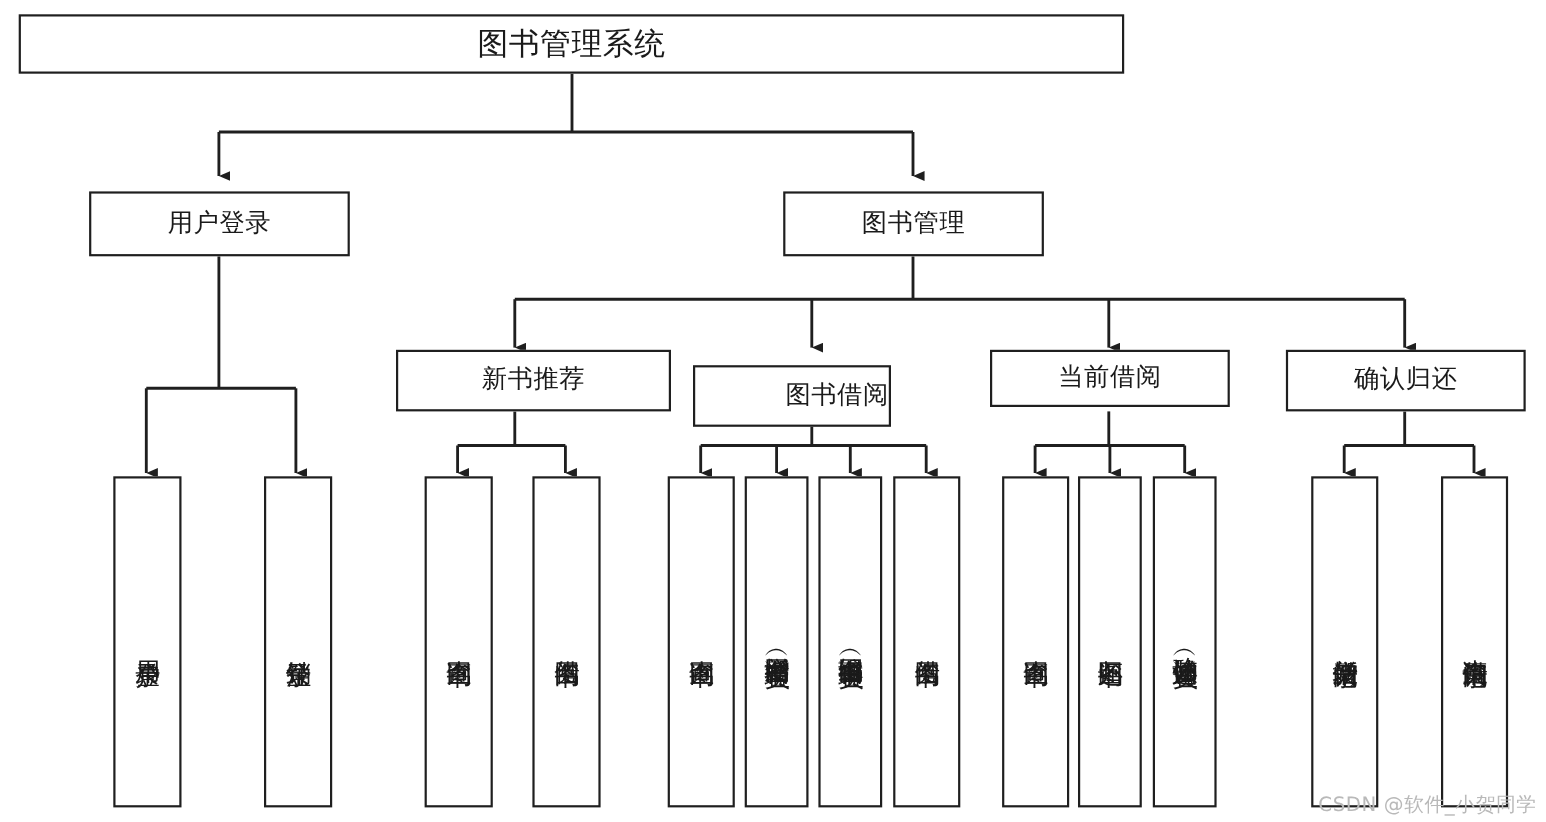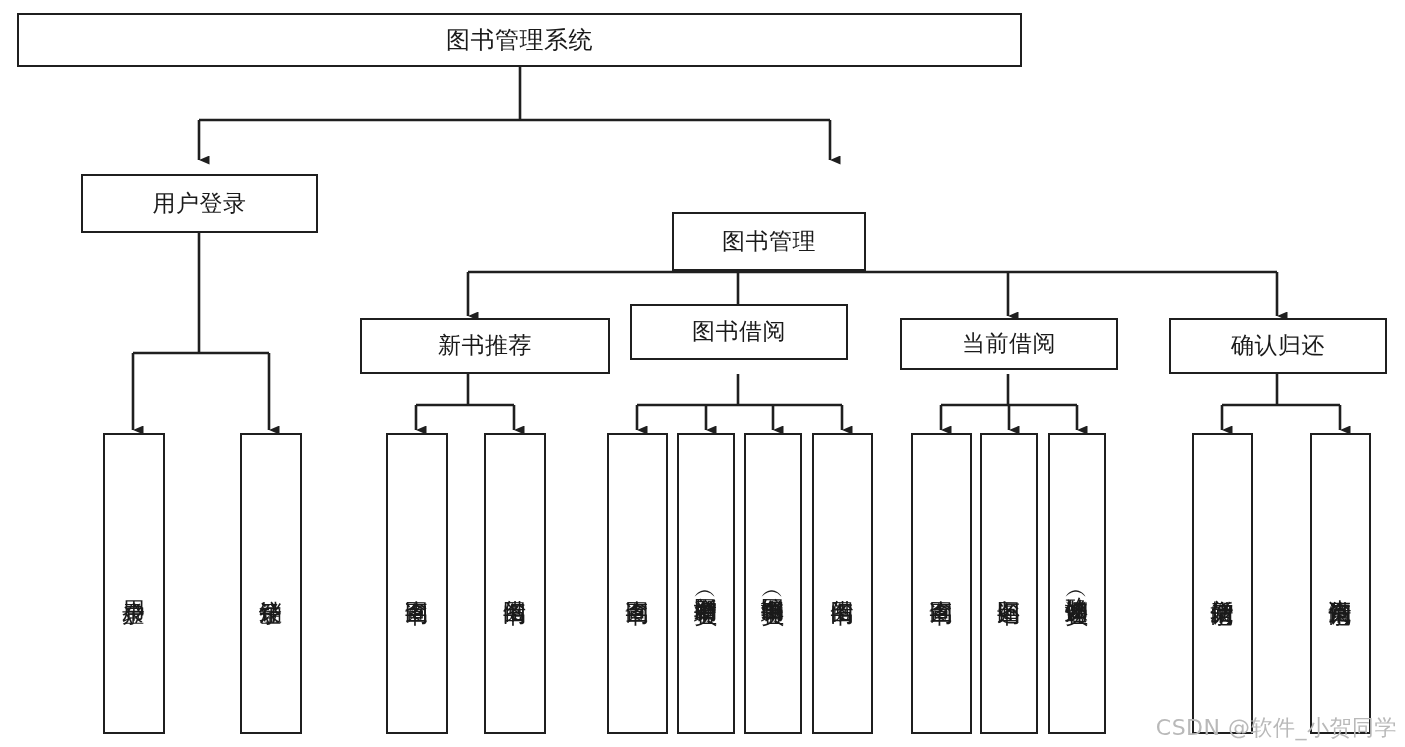--- a/index.html
+++ b/index.html
@@ -33,21 +33,21 @@
     align-items: center;
     justify-content: center;
     color: #1a1a1a;
   }
   .node-label-h {
     font-size: 23px;
     line-height: 1.1;
     letter-spacing: 0.5px;
     white-space: nowrap;
   }
-  .node-box.root .node-label-h { font-size: 24px; }
+  .node-box.root .node-label-h { font-size: 28px; }
   .leaf-box {
     position: absolute;
     box-sizing: border-box;
     background: #ffffff;
     border: 2px solid #1f1f1f;
     display: flex;
     align-items: center;
     justify-content: center;
     color: #1a1a1a;
     overflow: hidden;
@@ -58,21 +58,21 @@
     font-size: 23px;
     line-height: 1.22;
     letter-spacing: 1px;
     white-space: nowrap;
     color: #1a1a1a;
   }
   #watermark {
     position: absolute;
     right: 8px;
     bottom: 4px;
-    font-size: 22px;
+    font-size: 18px;
     color: #b9b9b9;
     white-space: nowrap;
     letter-spacing: 0.5px;
     pointer-events: none;
   }
 </style>
 </head>
 <body>
 
 <div id="stage">
@@ -129,28 +129,28 @@
     </g>
   </svg>
 
   <div class="node-box root" style="left:17px; top:13px; width:1005px; height:54px;">
     <span class="node-label-h">图书管理系统</span>
   </div>
 
   <div class="node-box" style="left:81px; top:174px; width:237px; height:59px;">
     <span class="node-label-h">用户登录</span>
   </div>
-  <div class="node-box" style="left:672px; top:174px; width:194px; height:59px;margin-top:38px;">
+  <div class="node-box" style="left:712px; top:174px; width:237px; height:59px;">
     <span class="node-label-h">图书管理</span>
   </div>
 
   <div class="node-box" style="left:360px; top:318px; width:250px; height:56px;">
     <span class="node-label-h">新书推荐</span>
   </div>
-  <div class="node-box" style="left:630px; top:304px; width:218px; height:56px;">
+  <div class="node-box" style="left:630px; top:332px; width:180px; height:56px;justify-content:flex-end;">
     <span class="node-label-h">图书借阅</span>
   </div>
   <div class="node-box" style="left:900px; top:318px; width:218px; height:52px;text-align:center;">
     <span class="node-label-h">当前借阅</span>
   </div>
   <div class="node-box" style="left:1169px; top:318px; width:218px; height:56px;">
     <span class="node-label-h">确认归还</span>
   </div>
 
   <div class="leaf-box" style="left:103px; top:433px; width:62px; height:301px;">

